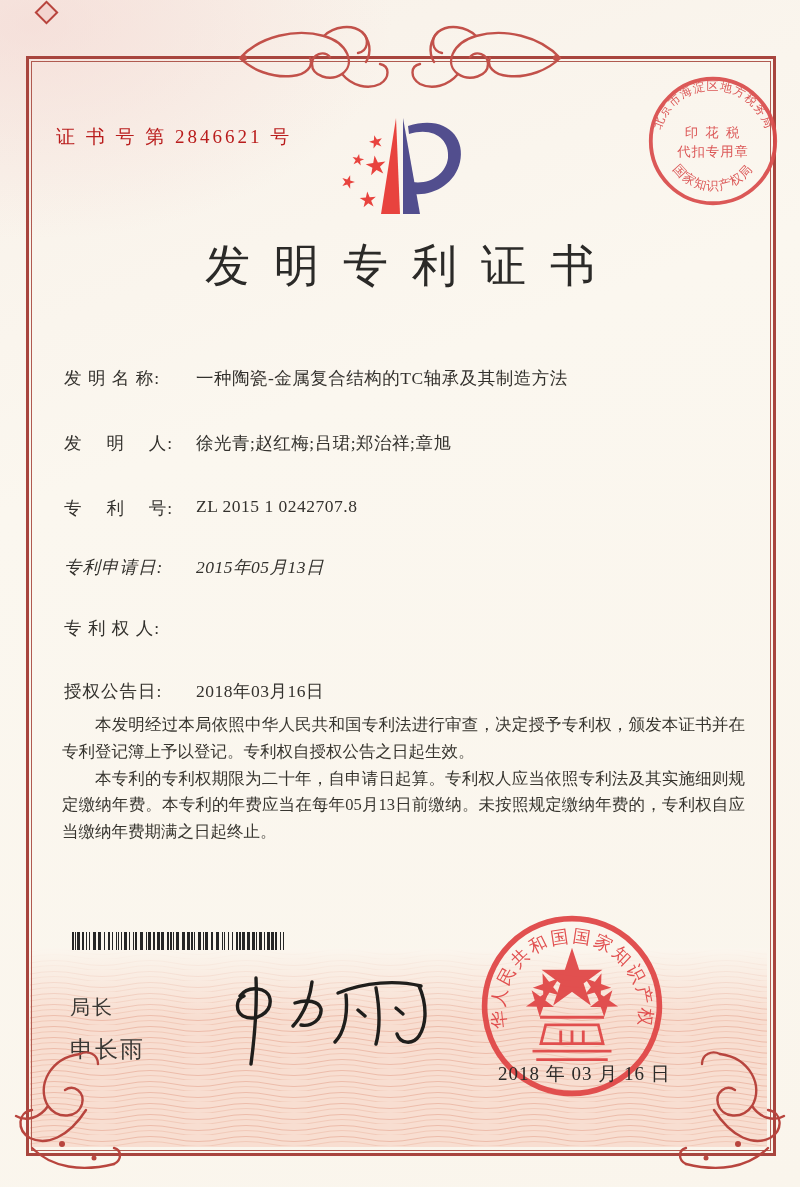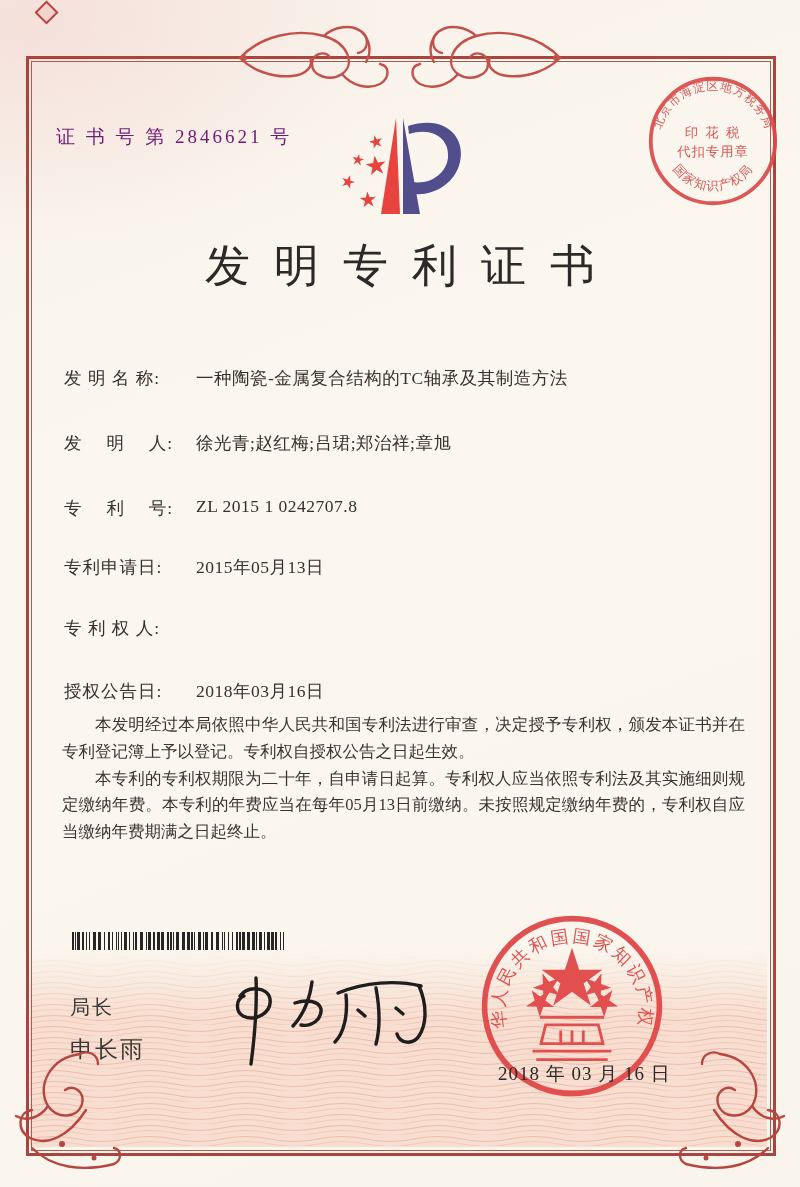--- a/index.html
+++ b/index.html
@@ -15,21 +15,21 @@
 
   
   .frame-outer{left:26px;top:56px;width:744px;height:1094px;border:3px solid #a8453e;z-index:3;pointer-events:none;}
   .frame-inner{position:absolute;left:2px;top:2px;right:2px;bottom:2px;border:1px solid #b05a50;}
 
   
   .band{left:30px;top:948px;width:737px;height:199px;z-index:1;}
   .band-fade{left:30px;top:948px;width:737px;height:70px;z-index:2;
     background:linear-gradient(#fbf6ee 0%, rgba(251,246,238,0) 100%);}
 
-  .certno{left:56px;top:124px;font-size:19px;letter-spacing:3px;color:#701a75;z-index:4;}
+  .certno{left:56px;top:124px;font-size:19px;letter-spacing:3px;color:#b91c1c;z-index:4;}
 
   .title{left:0;top:236px;width:100%;text-align:center;font-size:45px;letter-spacing:24px;
     text-indent:24px;color:#2b2a28;font-weight:500;z-index:4;}
 
   .field{left:64px;z-index:4;font-size:17.5px;color:#33312d;display:flex;}
   .field .lbl{display:inline-block;min-width:122px;letter-spacing:1px;}
   .field .val{margin-left:10px;letter-spacing:.5px;}
 
   .paras{left:62px;top:712px;width:683px;z-index:4;font-size:16.5px;line-height:26.8px;
     color:#37352f;text-align:justify;}
@@ -135,21 +135,21 @@
   <span class="val">一种陶瓷-金属复合结构的TC轴承及其制造方法</span>
 </div>
 <div class="abs field" style="top:431px;">
   <span class="lbl">发　 明　 人:</span>
   <span class="val">徐光青;赵红梅;吕珺;郑治祥;章旭</span>
 </div>
 <div class="abs field" style="top:496px;">
   <span class="lbl">专　 利　 号:</span>
   <span class="val">ZL 2015 1 0242707.8</span>
 </div>
-<div class="abs field" style="top:555px;">
+<div class="abs field" style="top:555px;font-style:italic;">
   <span class="lbl">专利申请日:</span>
   <span class="val">2015年05月13日</span>
 </div>
 <div class="abs field" style="top:616px;">
   <span class="lbl">专 利 权 人:</span>
 </div>
 <div class="abs field" style="top:679px;">
   <span class="lbl">授权公告日:</span>
   <span class="val">2018年03月16日</span>
 </div>

